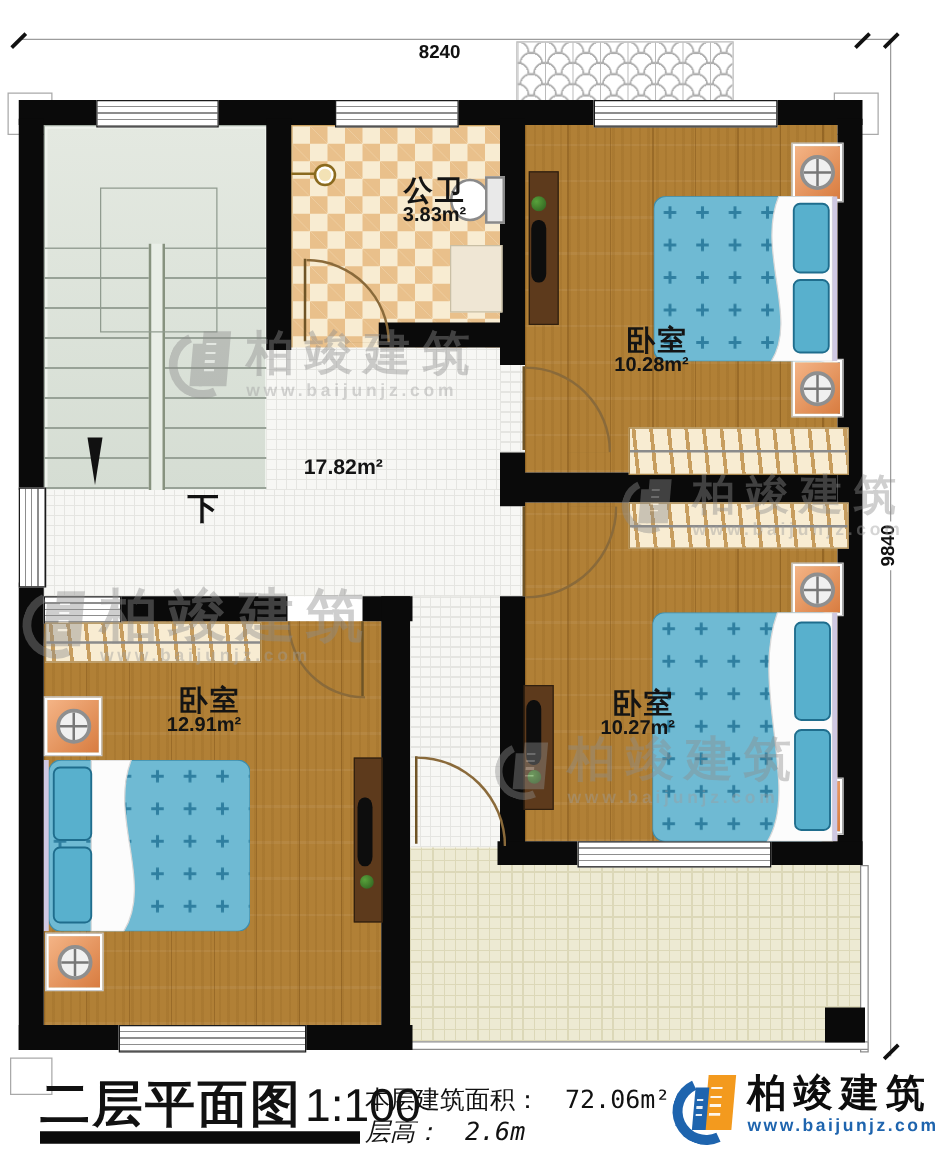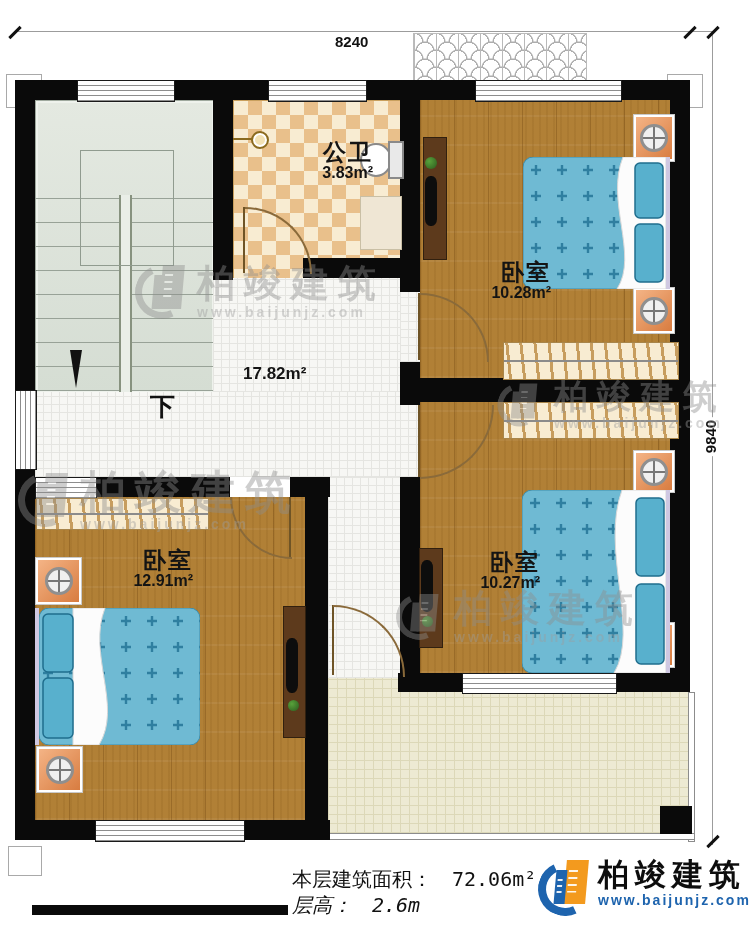--- a/index.html
+++ b/index.html
@@ -330,20 +330,24 @@
         <div class="swoosh"></div>
         <div class="b1"></div>
         <div class="b2"></div>
       </div>
     <div class="wm-txt">
         <div class="wm-name">柏竣建筑</div>
       <div class="wm-url">www.baijunjz.com</div>
       </div>
   </div>
 
+  <div class="tb tb-title" style="left:32px;top:856px;">
+    <span>二层平面图</span>
+      <span class="tb-scale">1:100</span>
+  </div>
   <div class="tb-bar" style="left:32px;top:905px;width:256px;height:10px;"></div>
   <div class="tb tb-line" style="left:292px;top:866px;">
     <span>本层建筑面积：</span>
     <span class="tb-val">72.06m²</span>
   </div>
   <div class="tb tb-line" style="left:292px;top:892px;font-style:italic;">
     <span>层高：</span>
     <span class="tb-val">2.6m</span>
   </div>
   <div class="logo" style="left:538px;top:858px;">

